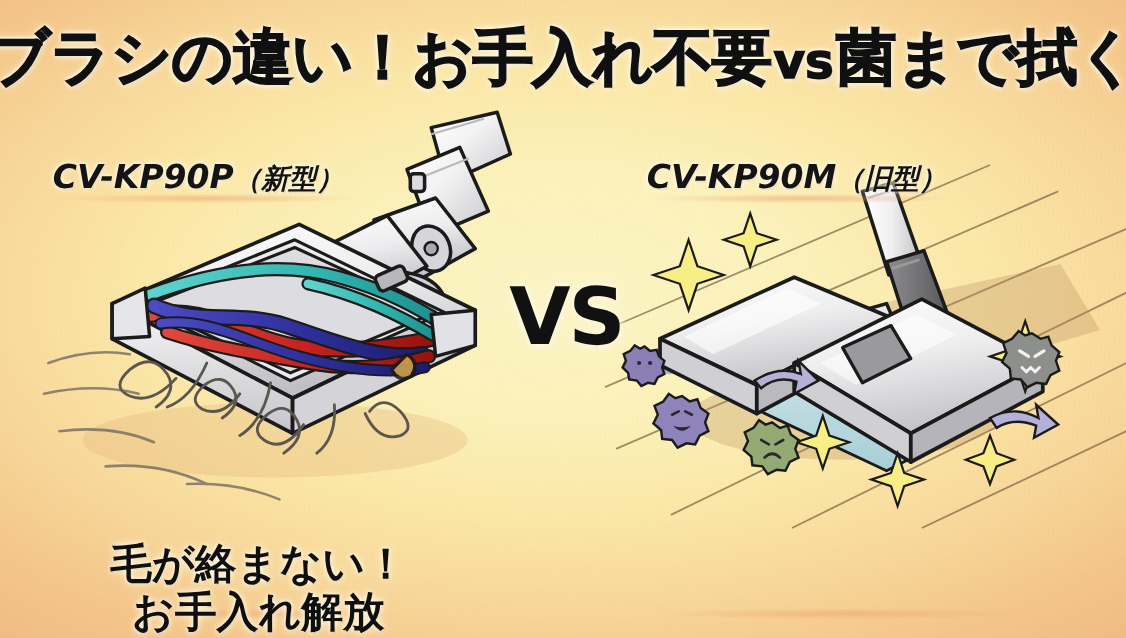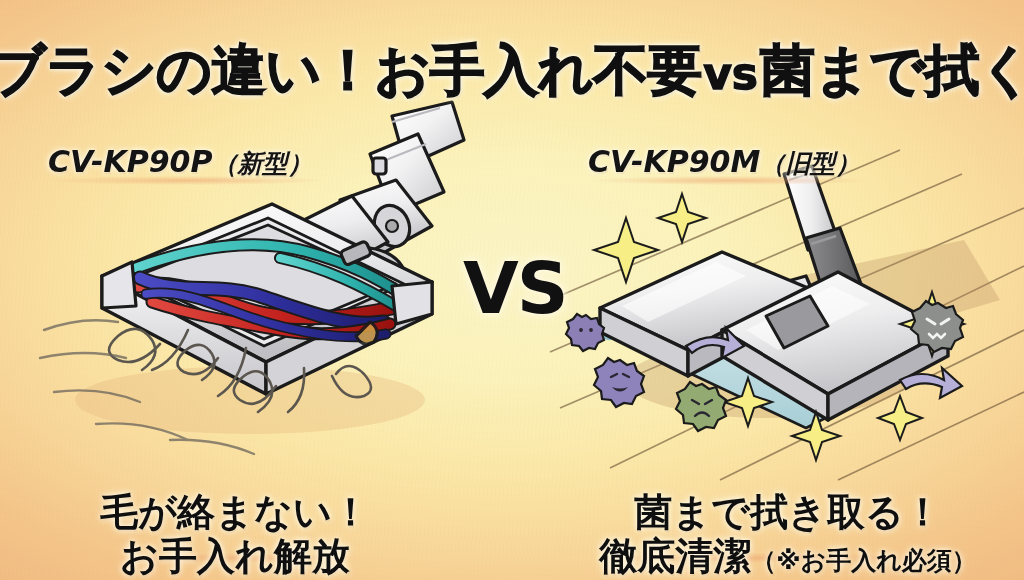--- a/index.html
+++ b/index.html
@@ -39,21 +39,21 @@
       repeating-linear-gradient(4deg, rgba(190,150,100,.09) 0 1px, rgba(0,0,0,0) 1px 6px);
   }
 
   
   #title-bar {
     position: absolute;
     left: 0; top: 6px;
     width: 1024px;
     height: 92px;
     display: flex;
-    align-items: flex-end;
+    align-items: center;
     justify-content: center;
     z-index: 30;
   }
   #title-text {
     font-family: "DejaVu Sans", "Liberation Sans", sans-serif;
     font-weight: 700;
     font-size: 55px;
     line-height: 1;
     letter-spacing: -1px;
     color: #101010;
@@ -398,18 +398,14 @@
     </svg>
   </div>
 
   <div class="caption-shadow" id="cs-left"></div>
   <div class="caption" id="caption-left">
     <span class="l1">毛が絡まない！</span>
     <span class="l2">お手入れ解放</span>
   </div>
 
   <div class="caption-shadow" id="cs-right"></div>
-  <div class="caption" id="caption-right">
-    <span class="l1">菌まで拭き取る！</span>
-    <span class="l2"><span>徹底清潔</span><span class="note">（※お手入れ必須）</span></span>
-  </div>
 
 </div>
 
 </body></html>

